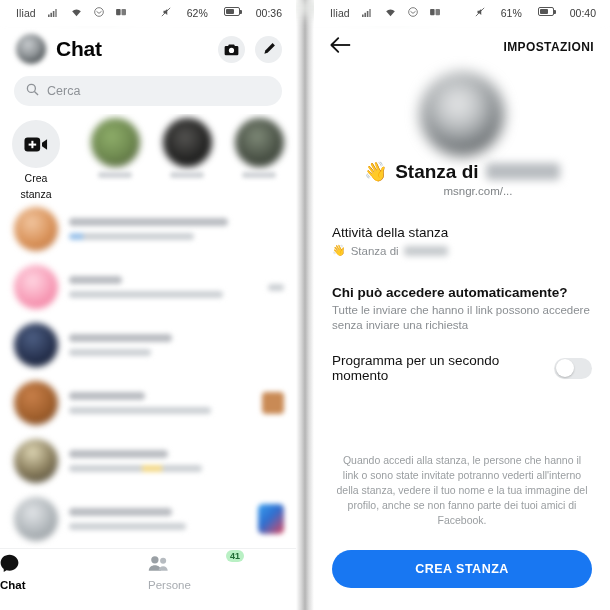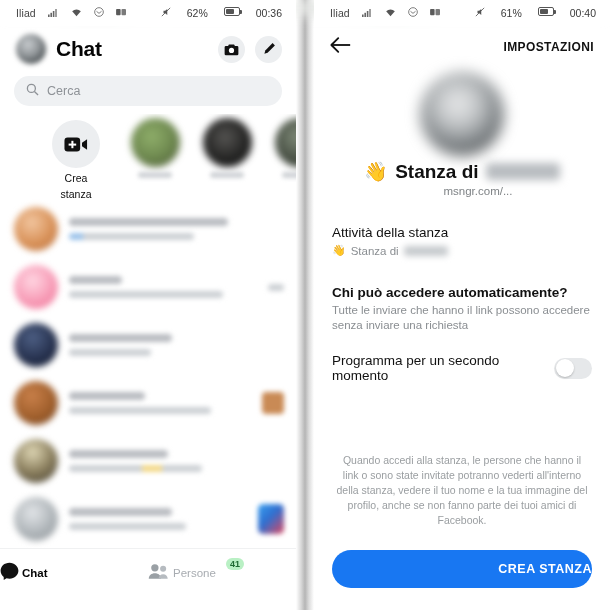--- a/index.html
+++ b/index.html
@@ -81,21 +81,21 @@
   
   .search {
     margin: 6px 14px 8px 14px; height: 30px; border-radius: 16px;
     background: #eff1f3; display: flex; align-items: center; gap: 8px; padding: 0 12px;
   }
   .search-ph { font-size: 12.5px; color: #8e9297; }
 
   
   .stories {
     display: flex; align-items: flex-start; gap: 14px; padding: 4px 0 6px 0;
-    position: relative; height: 86px; overflow: hidden; margin-left: 40px;
+    position: relative; height: 86px; overflow: hidden;
   }
   .create-room {
     width: 72px; display:flex; flex-direction: column; align-items:center; gap:4px;
     padding-top: 2px; flex: 0 0 auto;
   }
   .cr-circle {
     width: 48px; height: 48px; border-radius: 50%; background: #eceef0;
     display:flex; align-items:center; justify-content:center;
   }
   .cr-label { font-size: 10.5px; color: #0d0d0d; line-height: 12px; text-align:center; }
@@ -116,21 +116,21 @@
   .bar.sub { height: 7px; background: #ccd0d4; }
   .row-right { display:flex; align-items:center; gap:5px; flex:0 0 auto; }
   .thumb { width: 22px; height: 22px; border-radius: 4px; filter: blur(2.4px); }
 
   
   .tabbar {
     position: absolute; left: 0; bottom: 14px; width: 296px; height: 48px;
     background:#fff; display: flex; align-items: center;
     border-top: 1px solid #f0f1f2;
   }
-  .tab { flex: 1; display:flex; flex-direction:row; align-items:center; gap:3px; position: relative;}
+  .tab { flex: 1; display:flex; flex-direction:column; align-items:flex-start; gap:3px; position: relative;}
   .tab-label { font-size: 11.5px; }
   .tab.active .tab-label { color:#050505; font-weight: bold; }
   .tab.inactive .tab-label { color:#a8acb1; }
   .badge {
     position: absolute; top: -4px; left: 50%; margin-left: 4px;
     background: #b9f0c4; color: #1f6b33; font-size: 9px; font-weight: bold;
     border-radius: 8px; padding: 0px 4px; line-height: 12px;
   }
   .bottom-white { position:absolute; left:0; bottom:0; width:296px; height:14px; background:#fff; }
 
@@ -175,21 +175,21 @@
     position:absolute; left: 1.5px; top:1.5px; width: 18px; height: 18px;
     border-radius: 50%; background: #fff; box-shadow: 0 1px 2px rgba(0,0,0,.22);
   }
   .disclaimer {
     position: absolute; left: 22px; right: 22px; bottom: 82px;
     font-size: 10.5px; line-height: 15px; color: #9a9ea1; text-align: center; margin-top: 6px;
   }
   .cta {
     position: absolute; left: 18px; right: 18px; bottom: 22px; height: 38px;
     background: #1877f2; border-radius: 19px;
-    display:flex; align-items:center; justify-content:flex-end;
+    display:flex; align-items:center; justify-content:center;
     color: #fff; font-size: 12.5px; font-weight: bold; letter-spacing: .5px;
   }
 </style>
 </head>
 <body>
 
 <div class="stage">
   <div class="top-bleed"></div>
 
   <div class="phone left">

